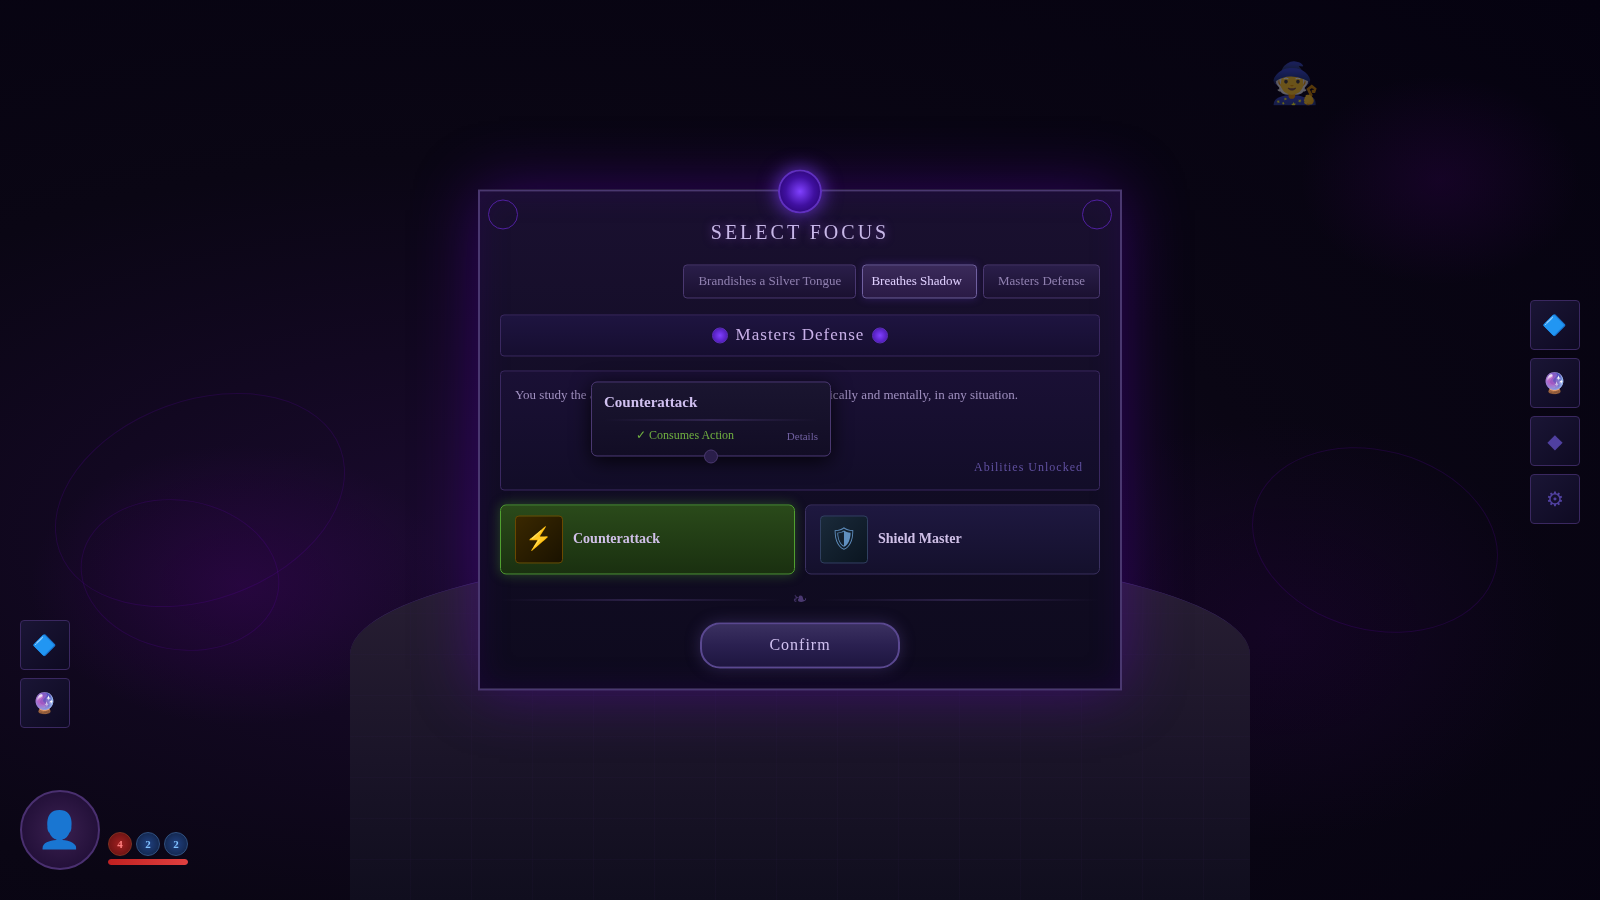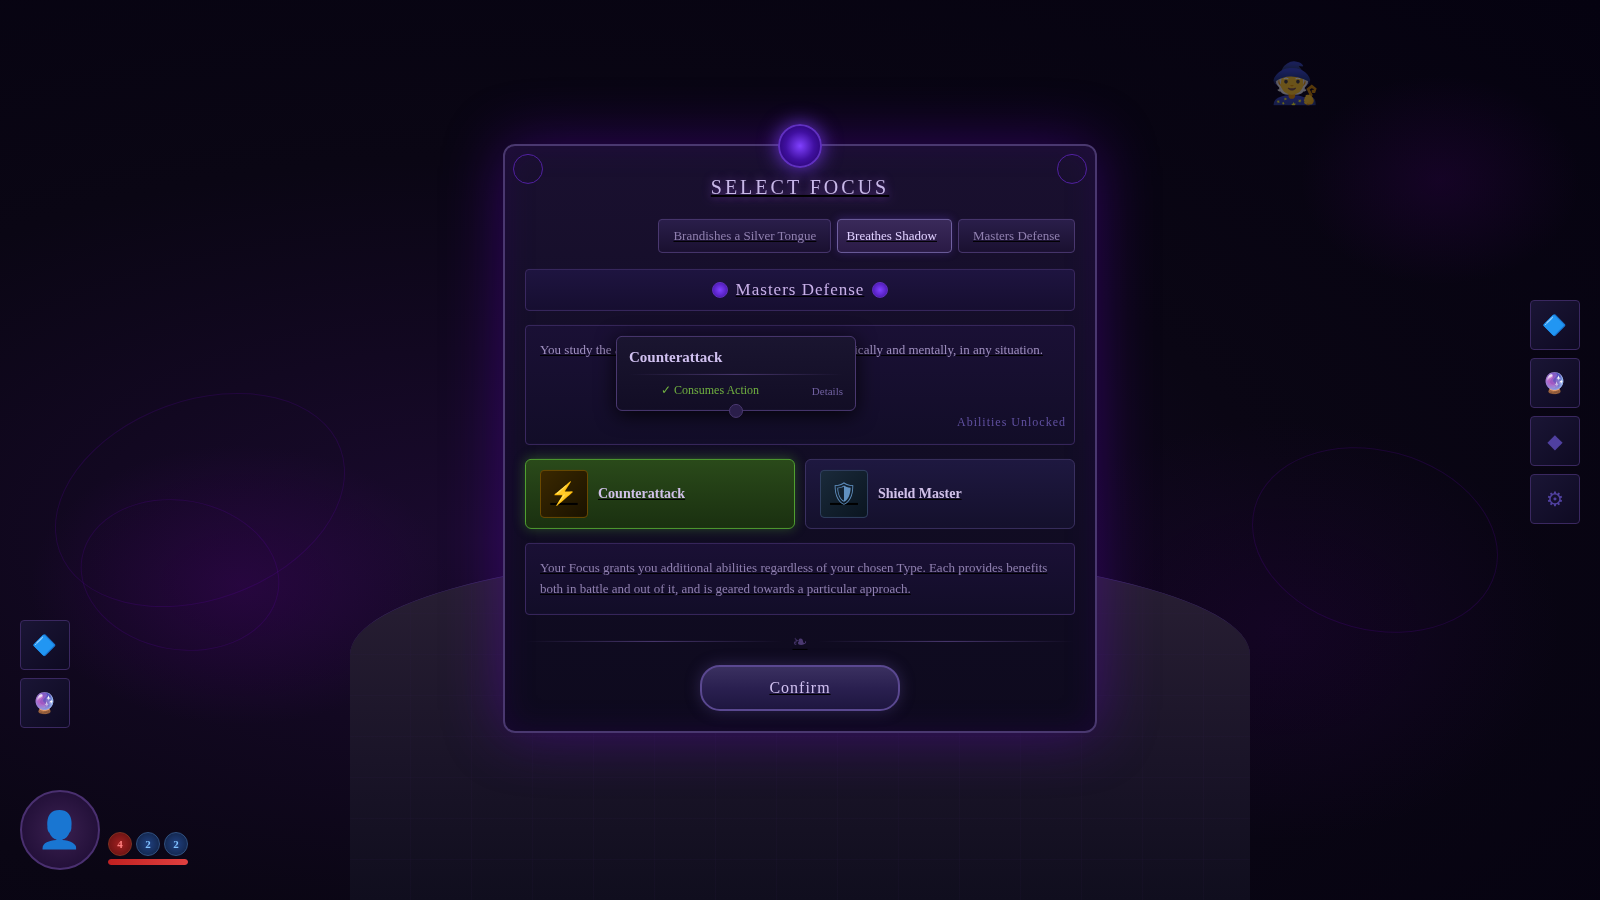--- a/index.html
+++ b/index.html
@@ -28,27 +28,26 @@
         radial-gradient(ellipse 400px 300px at 80% 70%, rgba(60,0,100,0.2) 0%, transparent 70%),
         radial-gradient(ellipse 200px 150px at 90% 20%, rgba(100,0,150,0.15) 0%, transparent 70%);
     }
 
     
     .dialog {
       position: absolute;
       left: 50%;
       top: 50%;
       transform: translate(-50%, -52%);
-      width: 594px;
+      width: 644px;
       background: linear-gradient(180deg, #1a1030 0%, #120d25 50%, #0e0a1e 100%);
       border: 2px solid #4a3870;
-      border-radius: 12px;
+      border-radius: 0;
       box-shadow: 0 0 60px rgba(100,0,200,0.4), inset 0 0 30px rgba(50,0,100,0.3);
       overflow: visible;
-      text-decoration: underline;
     }
 
     
     .dialog-top-gem {
       position: absolute;
       top: -22px;
       left: 50%;
       transform: translateX(-50%);
       width: 44px;
       height: 44px;
@@ -157,21 +156,21 @@
 
     .desc-text {
       color: #a090c0;
       font-size: 13px;
       line-height: 1.6;
     }
 
     .desc-abilities-label {
       position: absolute;
       bottom: 14px;
-      right: 8px;
+      right: 16px;
       color: #6050a0;
       font-size: 12px;
       letter-spacing: 1px;
     }
 
     
     .abilities-row {
       display: flex;
       gap: 10px;
       margin-bottom: 14px;
@@ -550,23 +549,20 @@
       <div class="ability-card selected">
         <div class="ability-icon counterattack">⚡</div>
         <span class="ability-name">Counterattack</span>
       </div>
       <div class="ability-card unselected">
         <div class="ability-icon shield">🛡</div>
         <span class="ability-name">Shield Master</span>
       </div>
     </div>
 
-    <div class="bottom-desc">
-      <span>Your Focus grants you additional abilities regardless of your chosen Type. Each provides benefits both in battle and out of it, and is geared towards a particular approach.</span>
-    </div>
 
     <div class="bottom-bar">
       <div class="bottom-bar-line"></div>
       <span class="bottom-bar-icon">❧</span>
       <div class="bottom-bar-line"></div>
     </div>
 
     <button class="confirm-btn">Confirm</button>
 
   </div>

